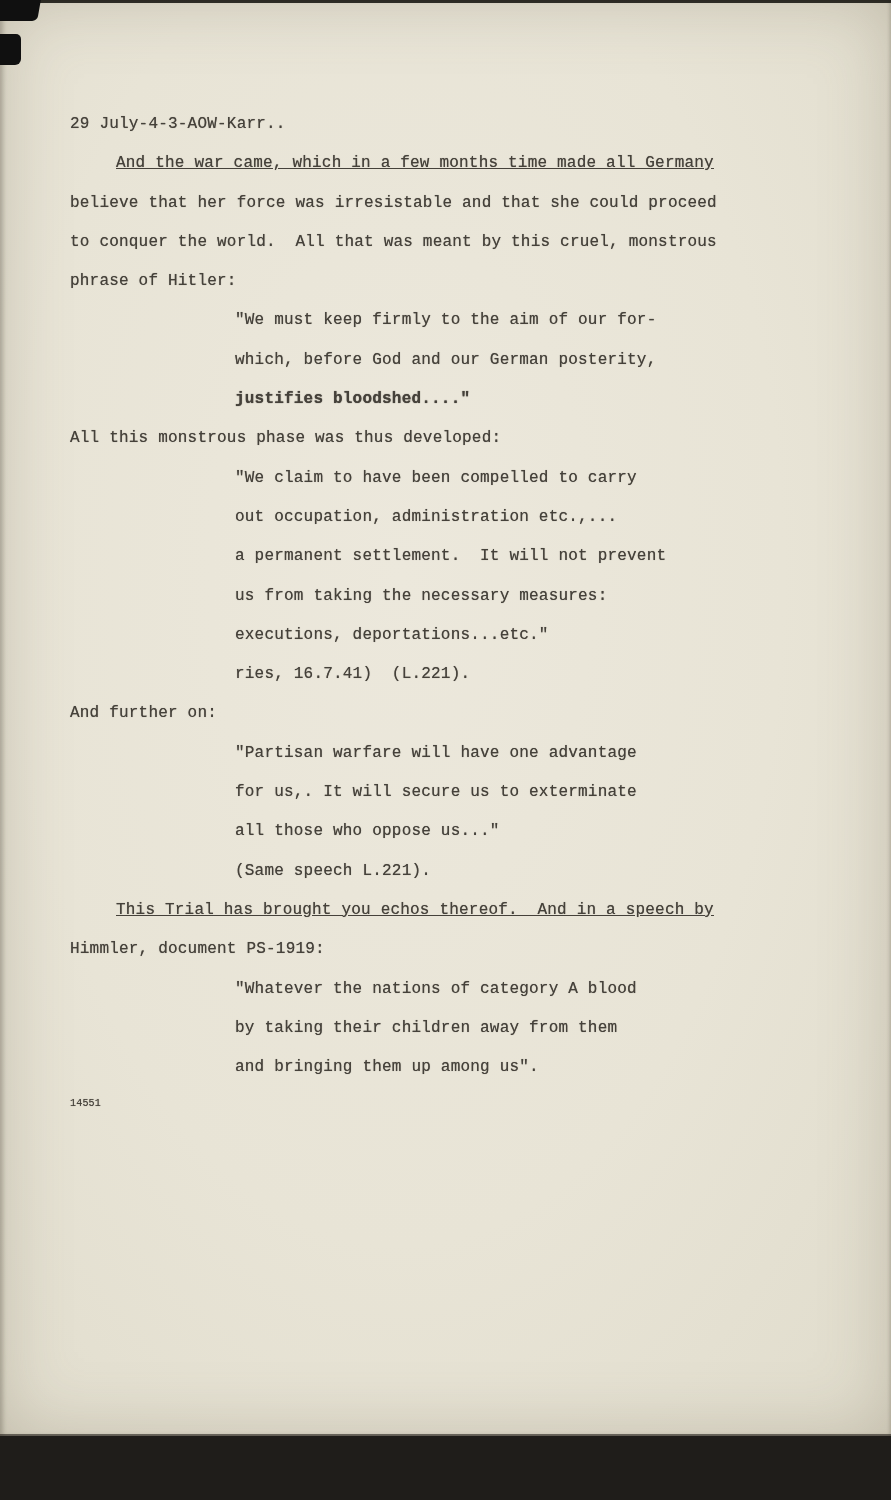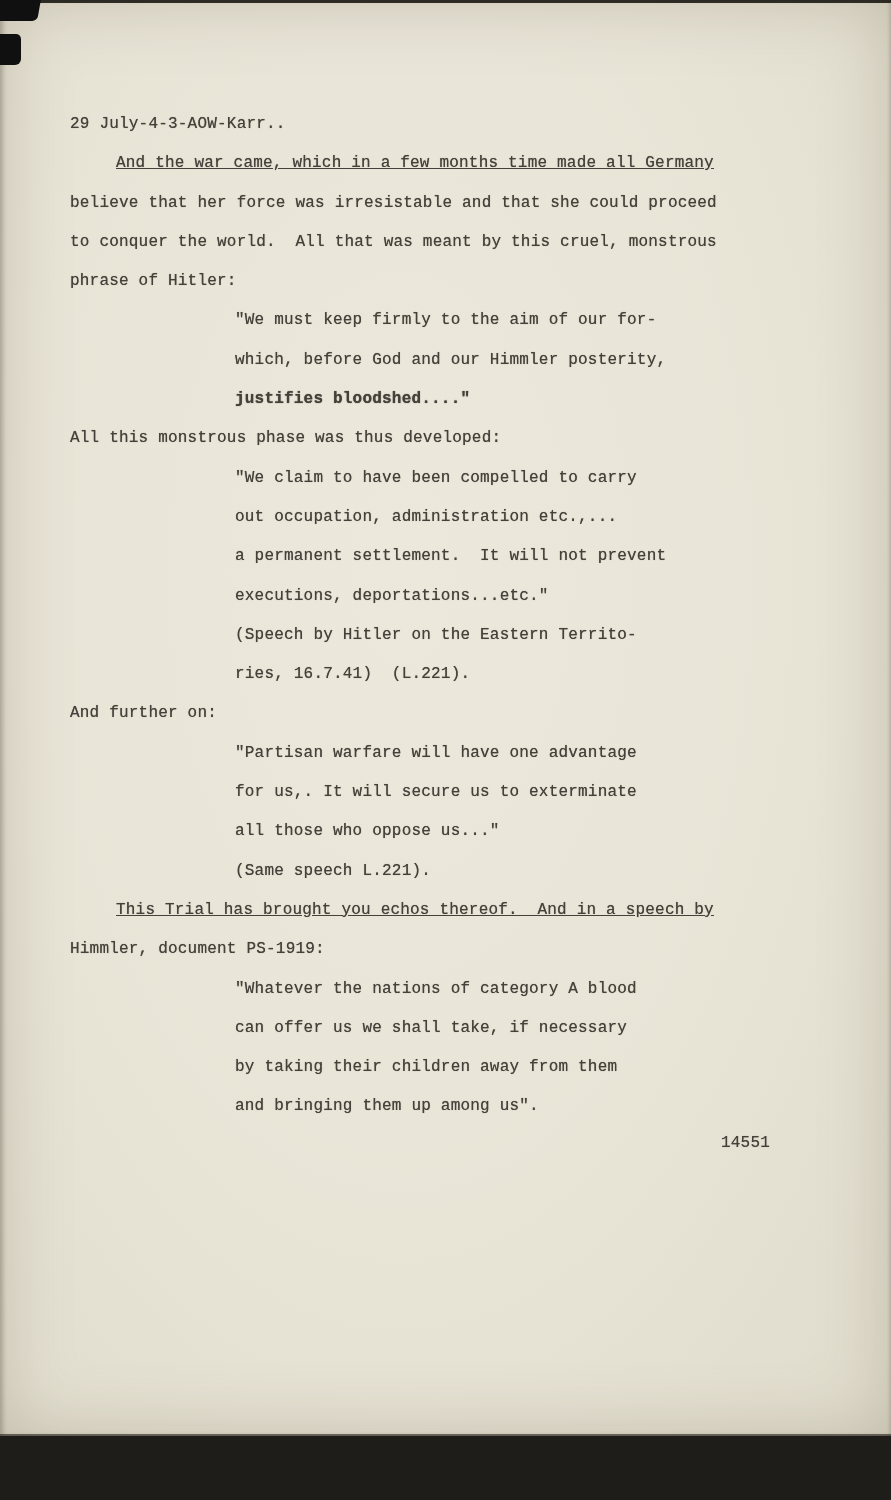--- a/index.html
+++ b/index.html
@@ -69,62 +69,61 @@
   }
   .line.indent-0 { padding-left: 0; }
   .line.indent-1 { padding-left: 46px; text-decoration: underline; }
   .line.indent-2 { padding-left: 165px; }
   .line.bold {
     font-weight: bold;
     text-shadow: 0 0 1px rgba(50, 46, 40, 0.9);
   }
   .page-number {
     white-space: pre;
-    font-size: 16px;
+    font-size: 10px;
     line-height: 33px;
     color: #45413a;
     letter-spacing: 0.2px;
     text-shadow: 0 0 0.7px rgba(69, 65, 58, 0.75);
-    text-align: right;
+    text-align: left;
     width: 700px;
   }
 </style>
 </head>
 <body>
 
 <div class="scan">
   <div class="corner-mark mark-1"></div>
   <div class="corner-mark mark-2"></div>
 
   <div class="page-content">
     <div class="line indent-0">29 July-4-3-AOW-Karr..</div>
 
     <div>
         <div class="line indent-1">And the war came, which in a few months time made all Germany</div>
         <div class="line indent-0">believe that her force was irresistable and that she could proceed</div>
         <div class="line indent-0">to conquer the world.  All that was meant by this cruel, monstrous</div>
         <div class="line indent-0">phrase of Hitler:</div>
         <div class="line indent-2">"We must keep firmly to the aim of our for-</div>
-        <div class="line indent-2">which, before God and our Himmler posterity,</div>
+        <div class="line indent-2">which, before God and our German posterity,</div>
         <div class="line indent-2 bold">justifies bloodshed...."</div>
         <div class="line indent-0">All this monstrous phase was thus developed:</div>
         <div class="line indent-2">"We claim to have been compelled to carry</div>
         <div class="line indent-2">out occupation, administration etc.,...</div>
         <div class="line indent-2">a permanent settlement.  It will not prevent</div>
+        <div class="line indent-2">us from taking the necessary measures:</div>
         <div class="line indent-2">executions, deportations...etc."</div>
-        <div class="line indent-2">(Speech by Hitler on the Eastern Territo-</div>
         <div class="line indent-2">ries, 16.7.41)  (L.221).</div>
         <div class="line indent-0">And further on:</div>
         <div class="line indent-2">"Partisan warfare will have one advantage</div>
         <div class="line indent-2">for us,. It will secure us to exterminate</div>
         <div class="line indent-2">all those who oppose us..."</div>
         <div class="line indent-2">(Same speech L.221).</div>
         <div class="line indent-1">This Trial has brought you echos thereof.  And in a speech by</div>
         <div class="line indent-0">Himmler, document PS-1919:</div>
         <div class="line indent-2">"Whatever the nations of category A blood</div>
-        <div class="line indent-2">can offer us we shall take, if necessary</div>
         <div class="line indent-2">by taking their children away from them</div>
         <div class="line indent-2">and bringing them up among us".</div>
       </div>
 
     <div class="page-number">14551</div>
   </div>
 </div>
 
 </body></html>

